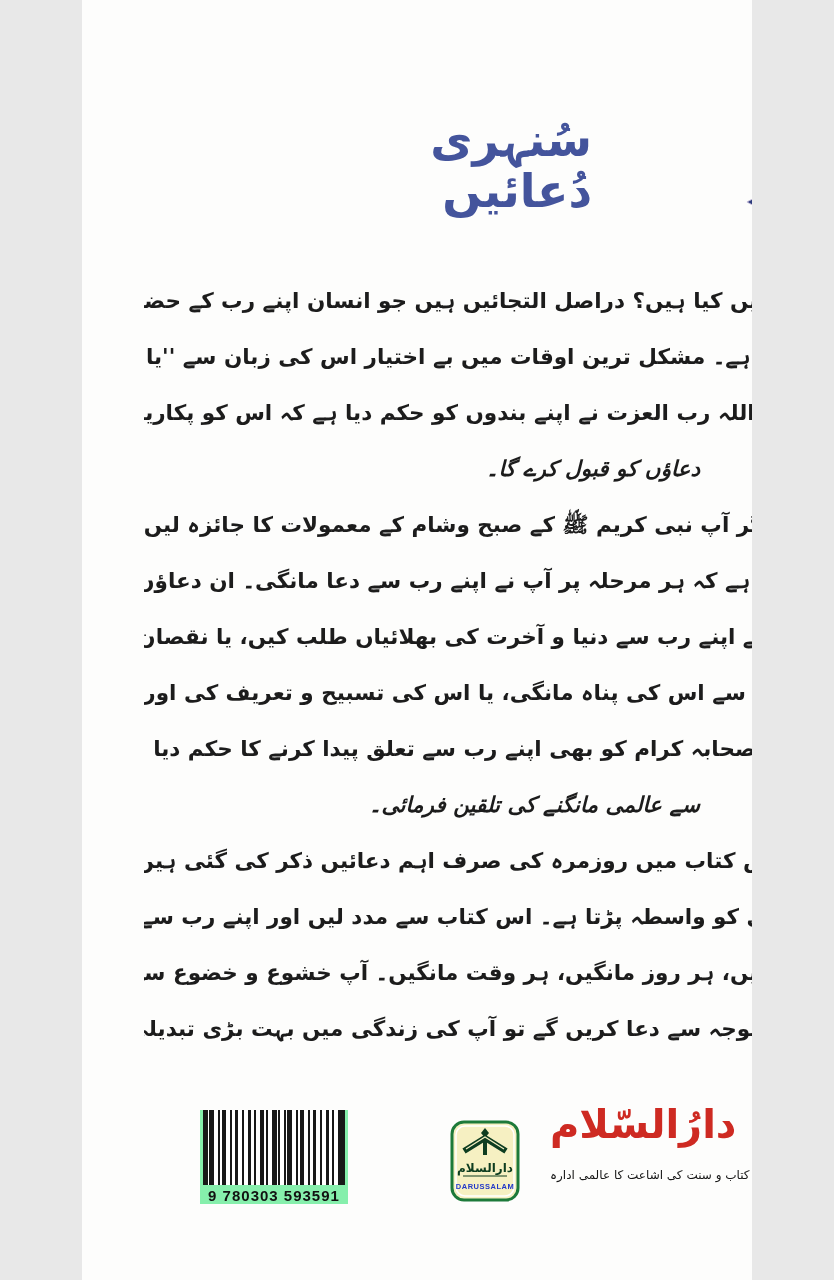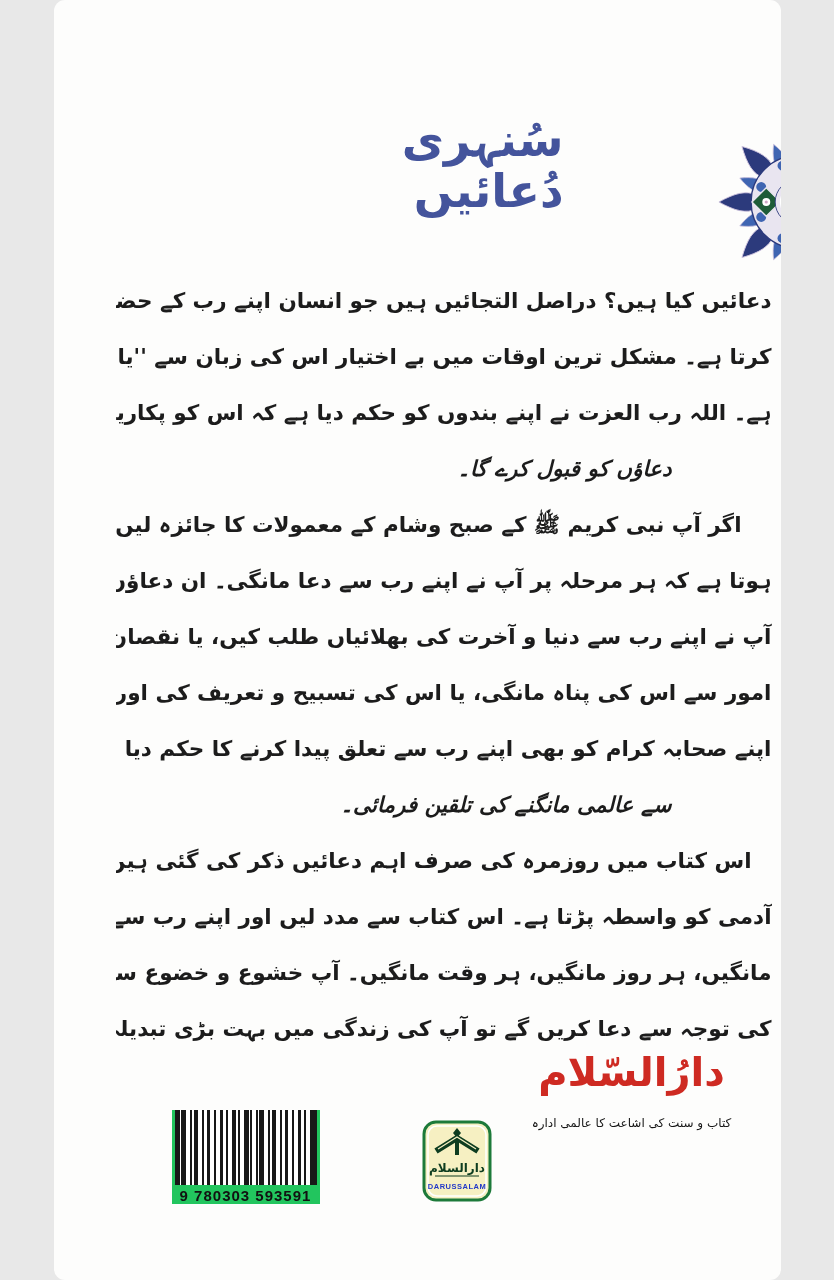--- a/index.html
+++ b/index.html
@@ -1,23 +1,22 @@
 <!DOCTYPE html>
 <html lang="ur"><head>
 <meta charset="utf-8">
 <style>
   html,body{margin:0;padding:0;background:#e8e8e8;}
   .page{
     position:relative;
-    width:727px;height:1280px;
+    width:670px;height:1280px;
     background:#fdfdfc;
     overflow:hidden;
     font-family:"DejaVu Sans",sans-serif;
     margin:0 auto;
-    border-radius:11px;
   }
   
   .stripe-light{
     position:absolute;left:729px;top:0;width:23px;height:100%;
     background:linear-gradient(180deg,#2f83c6 0%,#45a0dc 30%,#3c93d3 70%,#3a9ad8 100%);
   }
   .stripe-navy{
     position:absolute;left:762px;top:0;width:72px;height:100%;
     background:linear-gradient(180deg,#1c2e5c 0%,#25386b 45%,#33508d 100%);
   }
@@ -45,42 +44,42 @@
   .first-30{padding-right:30px;}
   .first-20{padding-right:20px;}
   .end-line{
     text-align:right;text-align-last:right;
     padding-right:100px;
     font-style:italic;
   }
   
   .barcode{
     position:absolute;left:118px;top:1110px;width:148px;
-    background:#22c55e;text-align:center;
+    background:#86efac;text-align:center;
   }
   .bars{
     height:75px;margin:0 3px;
     background-color:#fff;
     background-image:
       repeating-linear-gradient(90deg,#181818 0 2px,rgba(0,0,0,0) 2px 6px),
       repeating-linear-gradient(90deg,rgba(0,0,0,0) 0 3px,#181818 3px 6px,rgba(0,0,0,0) 6px 13px);
     border-left:3px solid #181818;border-right:3px solid #181818;
   }
   .barcode-number{
     margin-top:2px;
     font-family:"Liberation Sans",sans-serif;
     font-size:15px;font-weight:bold;letter-spacing:1px;color:#111;
     white-space:nowrap;
   }
   
   .green-logo{position:absolute;left:368px;top:1120px;width:70px;height:82px;}
   
   .red-logo{
-    position:absolute;left:468px;top:1044px;width:220px;
-    text-align:center;direction:rtl;
+    position:absolute;left:468px;top:1096px;width:220px;
+    text-align:left;direction:rtl;
   }
   .red-word{
     font-size:40px;font-weight:bold;line-height:1.4;
     color:#ce2a22;
   }
   .tagline{
     margin-top:16px;
     font-size:12px;font-weight:normal;color:#151515;
     white-space:nowrap;
   }

